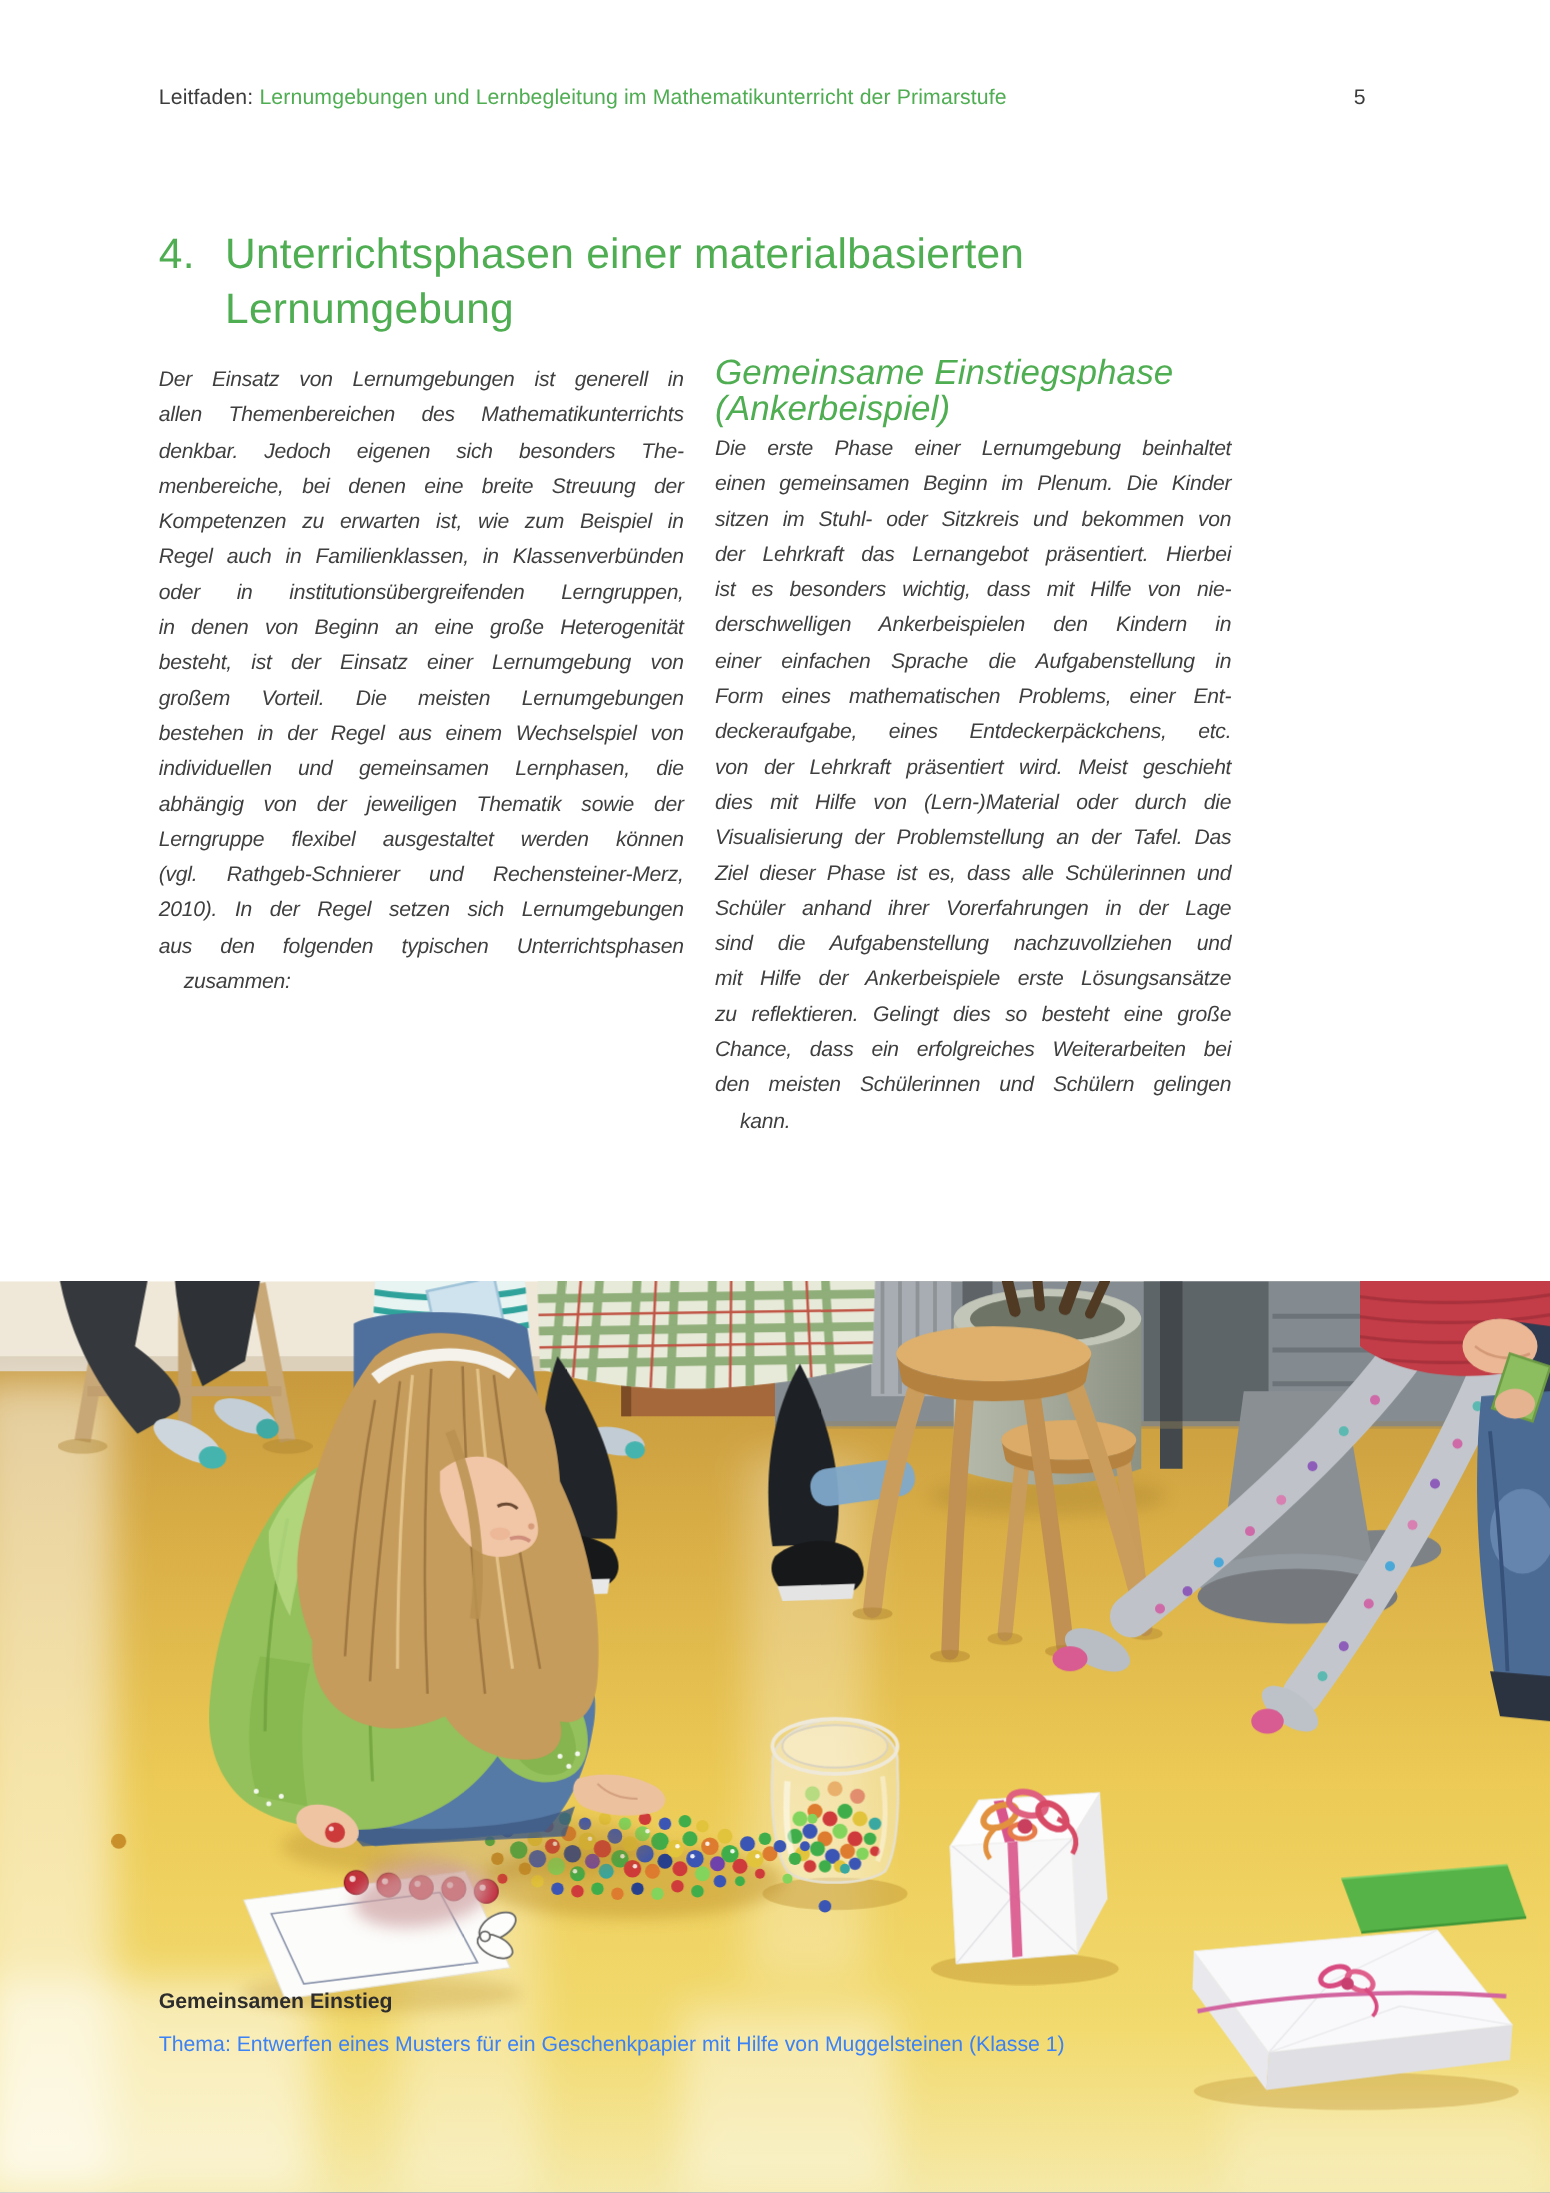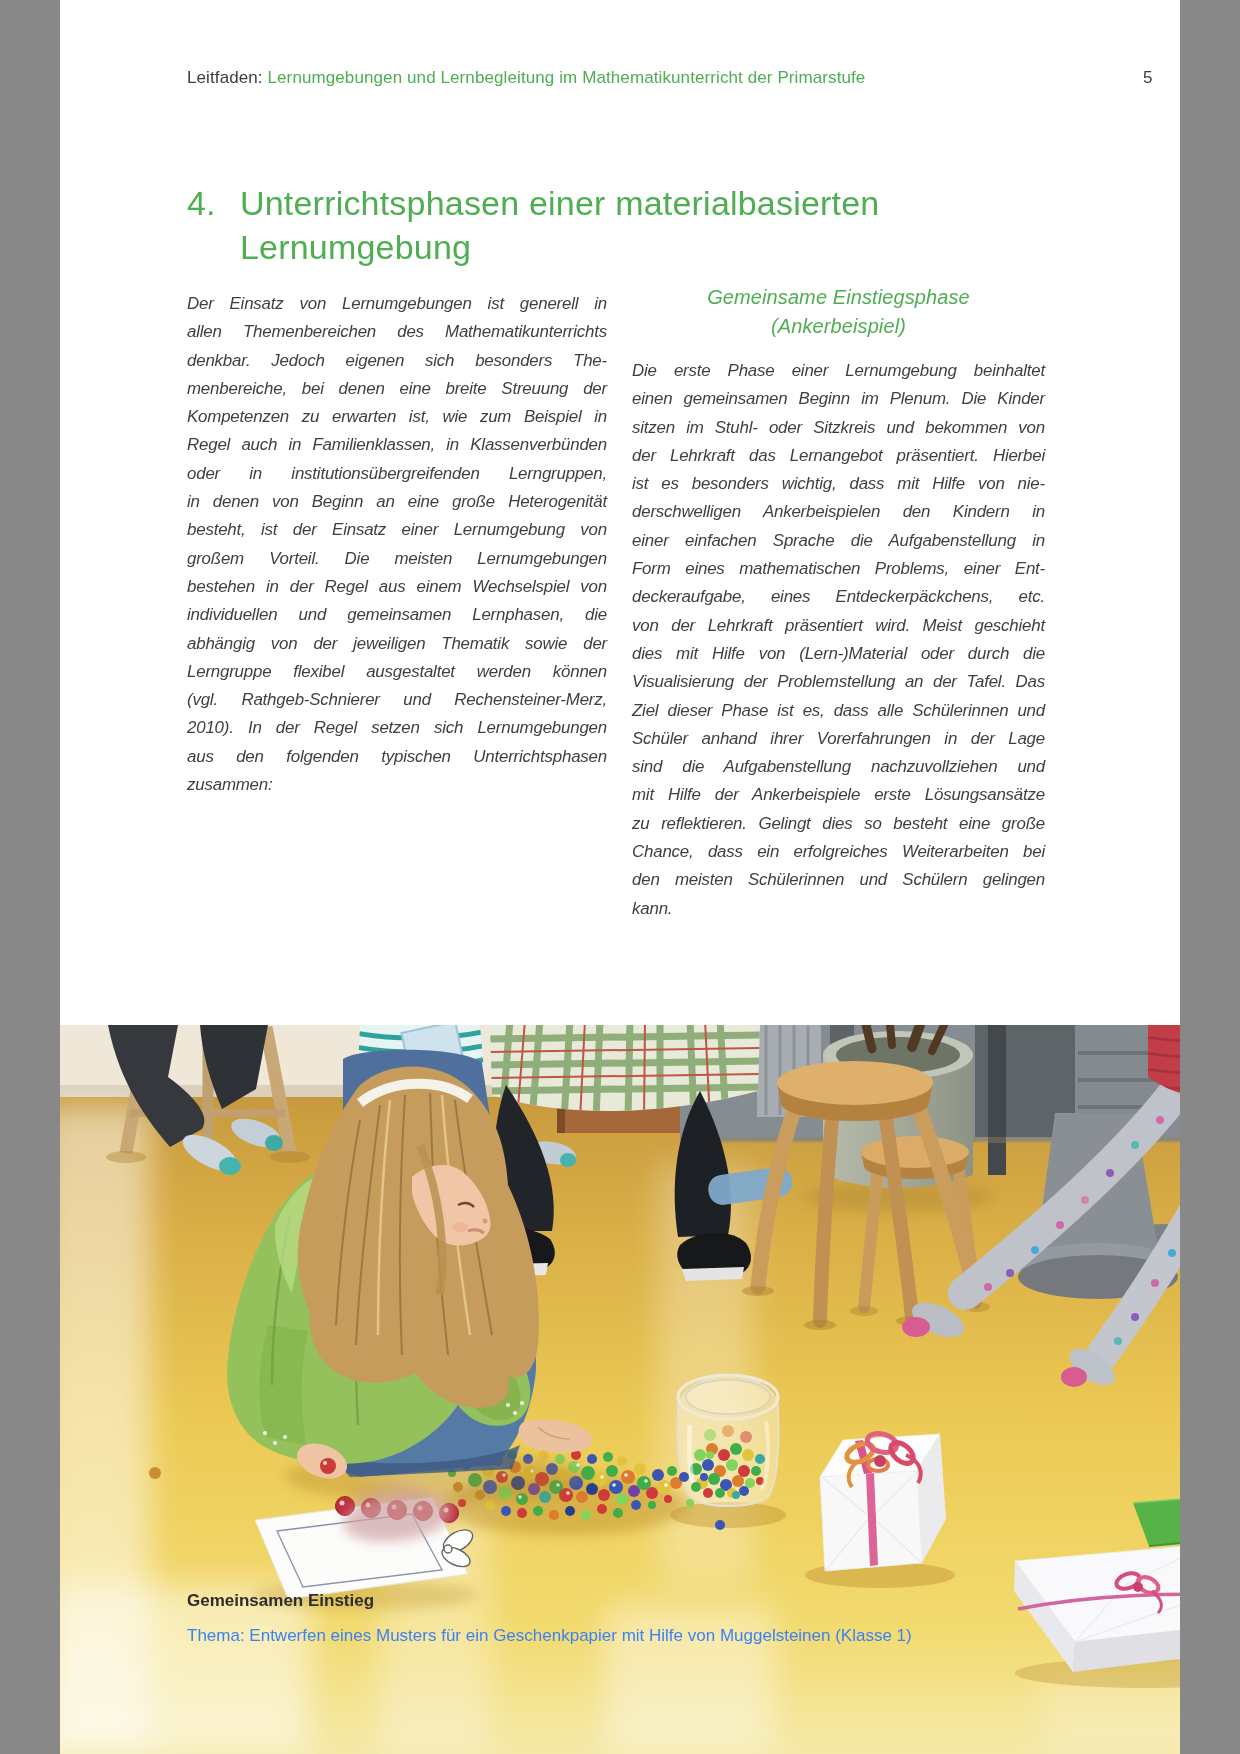--- a/index.html
+++ b/index.html
@@ -1,37 +1,37 @@
 <!DOCTYPE html>
 <html style="--green: #4fad52; --body: #3f3f3f;"><head>
 <meta charset="utf-8">
 <style>
   :root { --green:#4fad52; --body:#3f3f3f; }
   * { margin:0; padding:0; box-sizing:border-box; }
   html,body { background:#888; }
   .page {
-    position:relative; width:1120px; height:1754px; background:#ffffff;
+    position:relative; width:1240px; height:1754px; background:#ffffff;
     margin:0 auto; overflow:hidden;
     font-family:"Liberation Sans", sans-serif; color:var(--body);
   }
   .runhead { position:absolute; left:127px; top:68px; font-size:17px; letter-spacing:.1px; }
   .runhead .pfx { color:#3c3c3c; }
   .runhead .ttl { color:var(--green); }
   .pagenum { position:absolute; left:1083px; top:68px; font-size:17px; color:#3c3c3c; }
 
   .section-heading { position:absolute; left:127px; top:181px; display:flex; color:var(--green); font-size:34px; line-height:44px; font-weight:400; letter-spacing:.2px; }
   .section-heading .num { width:53px; }
 
   .cols { position:absolute; left:127px; top:283px; width:860px; display:flex;font-style:italic; }
   .col-left  { width:420px; padding-top:7px; }
   .col-right { width:413px; margin-left:25px; }
   .bodytext { font-size:16.9px; line-height:28.3px; color:var(--body); letter-spacing:-0.2px; }
   .tline { text-align:justify; text-align-last:justify; }
-  .tline:last-child { text-align-last:left; }
-  .sub-heading { color:var(--green); font-size:20px; line-height:29px; margin-bottom:16px; letter-spacing:.1px;text-align:center; }
+  .tline:last-child { text-align-last:left;margin-left:20px; }
+  .sub-heading { color:var(--green); font-size:28px; line-height:29px; margin-bottom:4px; letter-spacing:.1px; }
 
   .photo { position:absolute; left:0; top:1025px; width:1240px; height:729px; }
   .photo svg { display:block; width:1240px; height:729px; }
   .caption { position:absolute; left:127px; }
   .caption-title { top:566px; font-size:17px; font-weight:bold; color:#2d2d2d; }
   .caption-text  { top:601px; font-size:17px; color:#3b82f6; }
 </style>
 </head>
 <body>
 

